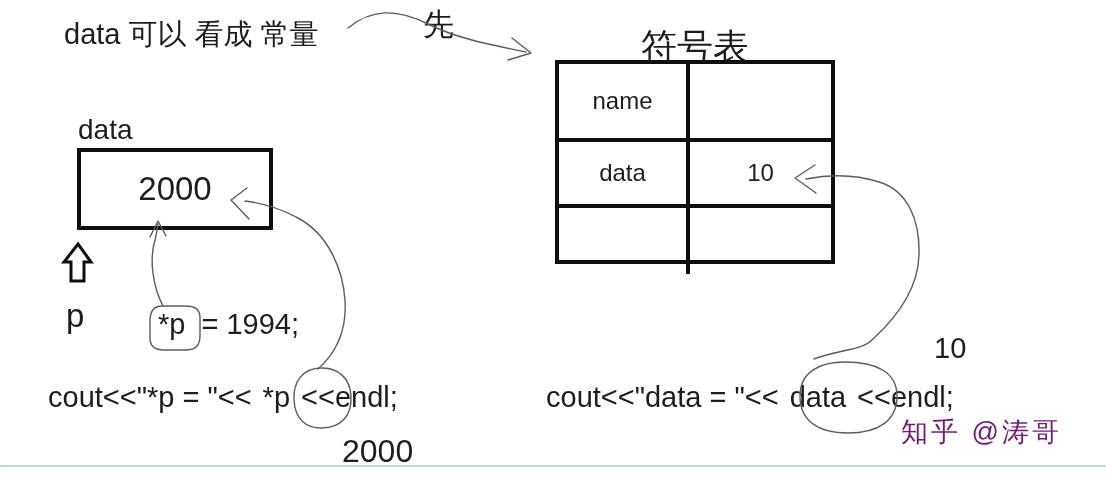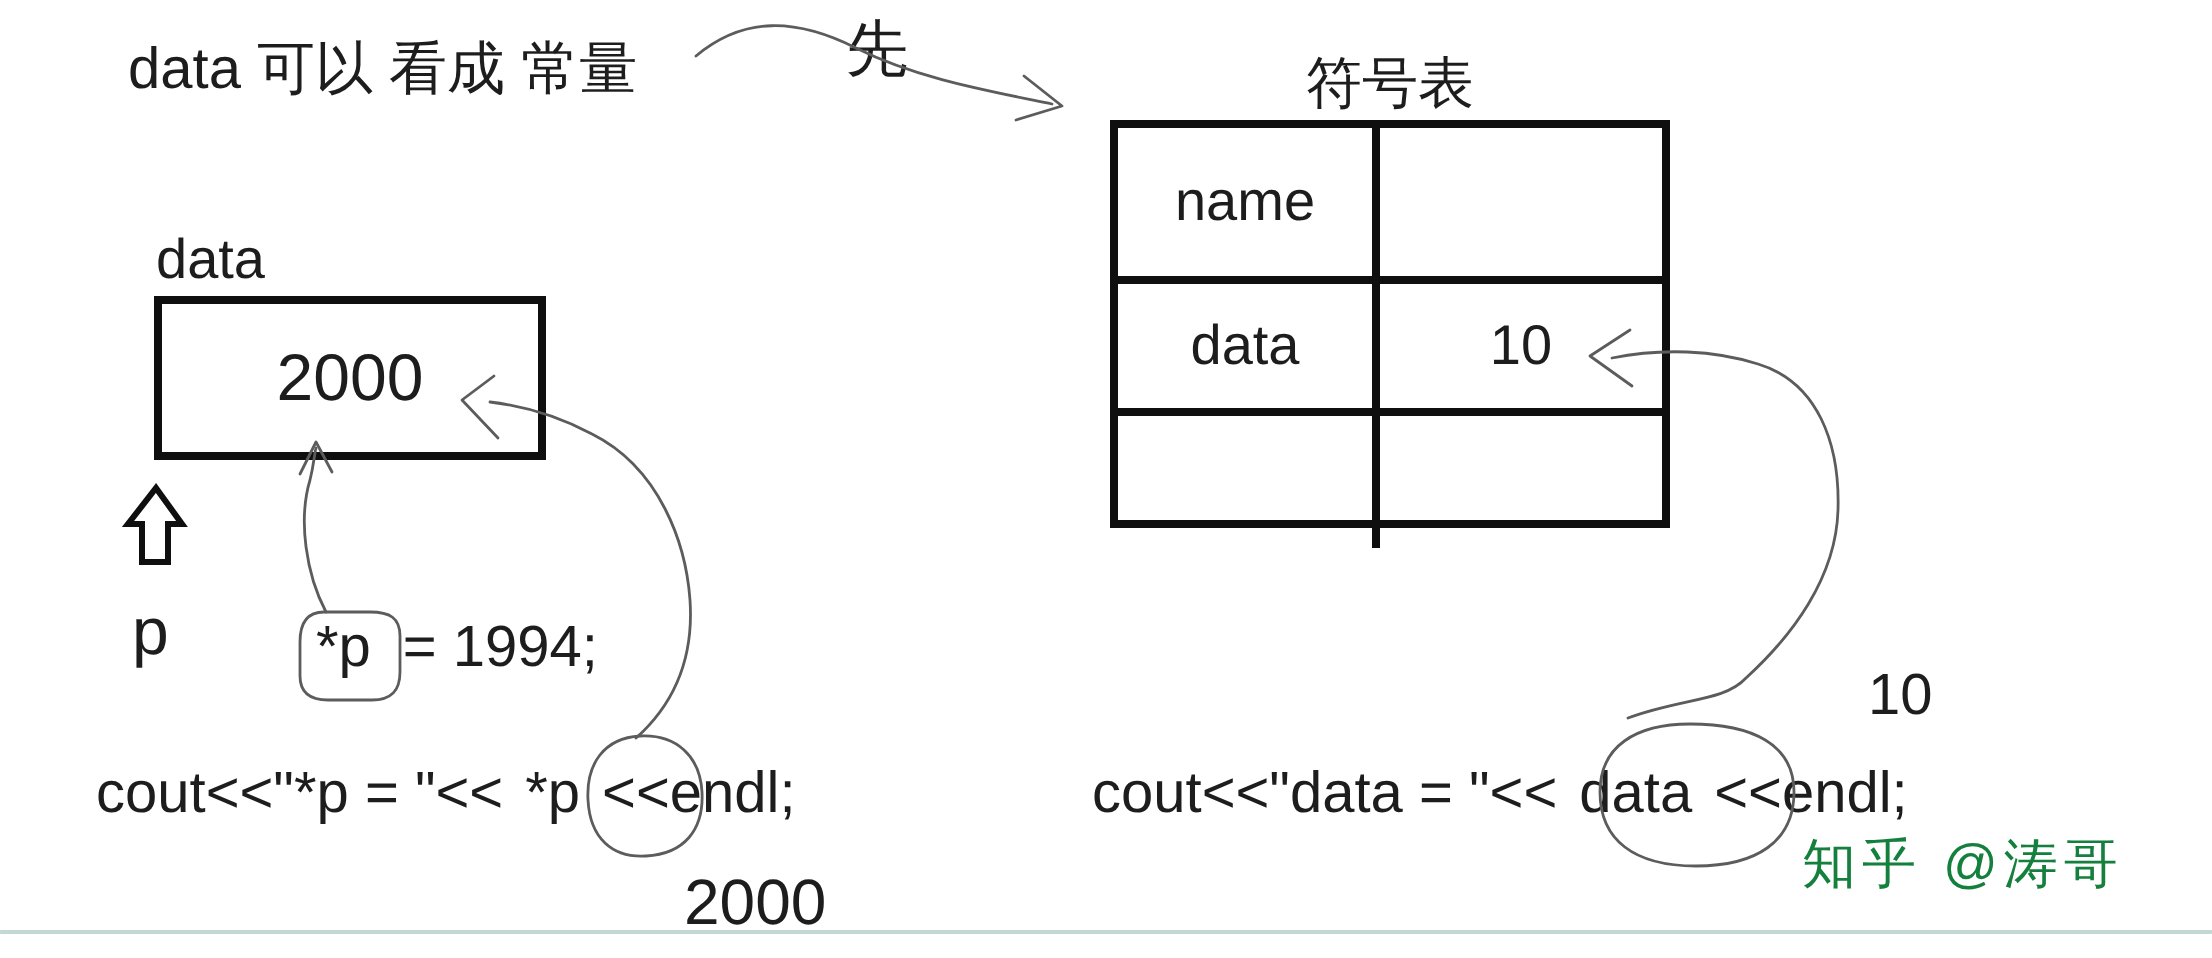--- a/index.html
+++ b/index.html
@@ -34,35 +34,35 @@
   .assign .rest { margin-left:16px; }
 
   
   .cout-left  { left:48px;  top:381px; }
   .cout-right { left:546px; top:381px; }
   .circled-token { display:inline-block; margin:0 11px; }
   .out-2000 { left:342px; top:433px; font-size:32px; }
   .out-10   { left:934px; top:332px; font-size:29px; }
 
   
-  .tbl-title { left:555px; top:23px; width:280px; text-align:center; font-size:28px; }
+  .tbl-title { left:555px; top:23px; width:280px; text-align:center; font-size:36px; }
   .tbl-outer { left:555px; top:60px; width:280px; height:204px; border:4px solid #0f0f0f; }
   .tbl-vline { left:686px; top:62px; width:4px;  height:212px; background:#0f0f0f; }
   .tbl-hline1{ left:558px; top:138px; width:274px; height:4px; background:#0f0f0f; }
   .tbl-hline2{ left:558px; top:204px; width:274px; height:4px; background:#0f0f0f; }
-  .cell { display:flex; align-items:center; justify-content:center; font-size:28px;text-align:center; }
+  .cell { display:flex; align-items:center; justify-content:center; font-size:24px;text-align:center; }
   .c-h1 { left:559px; top:64px;  width:127px; height:74px; }
   .c-h2 { left:690px; top:64px;  width:141px; height:74px; }
   .c-r1a{ left:559px; top:142px; width:127px; height:62px; }
   .c-r1b{ left:690px; top:142px; width:141px; height:62px; }
   .c-r2a{ left:559px; top:208px; width:127px; height:52px; }
   .c-r2b{ left:690px; top:208px; width:141px; height:52px; }
 
   
-  .watermark { left:901px; top:414px; font-size:27px; color:#15803d; letter-spacing:3px; }
+  .watermark { left:901px; top:414px; font-size:27px; color:#701a75; letter-spacing:3px; }
   .footer-line { left:0; top:465px; width:1106px; height:2px; background:#c2d8d4; }
 
   svg.overlay { position:absolute; left:0; top:0; pointer-events:none; }
   .sketch { fill:none; stroke:#5c5c5c; stroke-width:1.4; stroke-linecap:round; stroke-linejoin:round; }
   .solid-shape { fill:none; stroke:#0f0f0f; stroke-width:3; }
 </style>
 </head>
 <body>
 
 <div class="stage">

